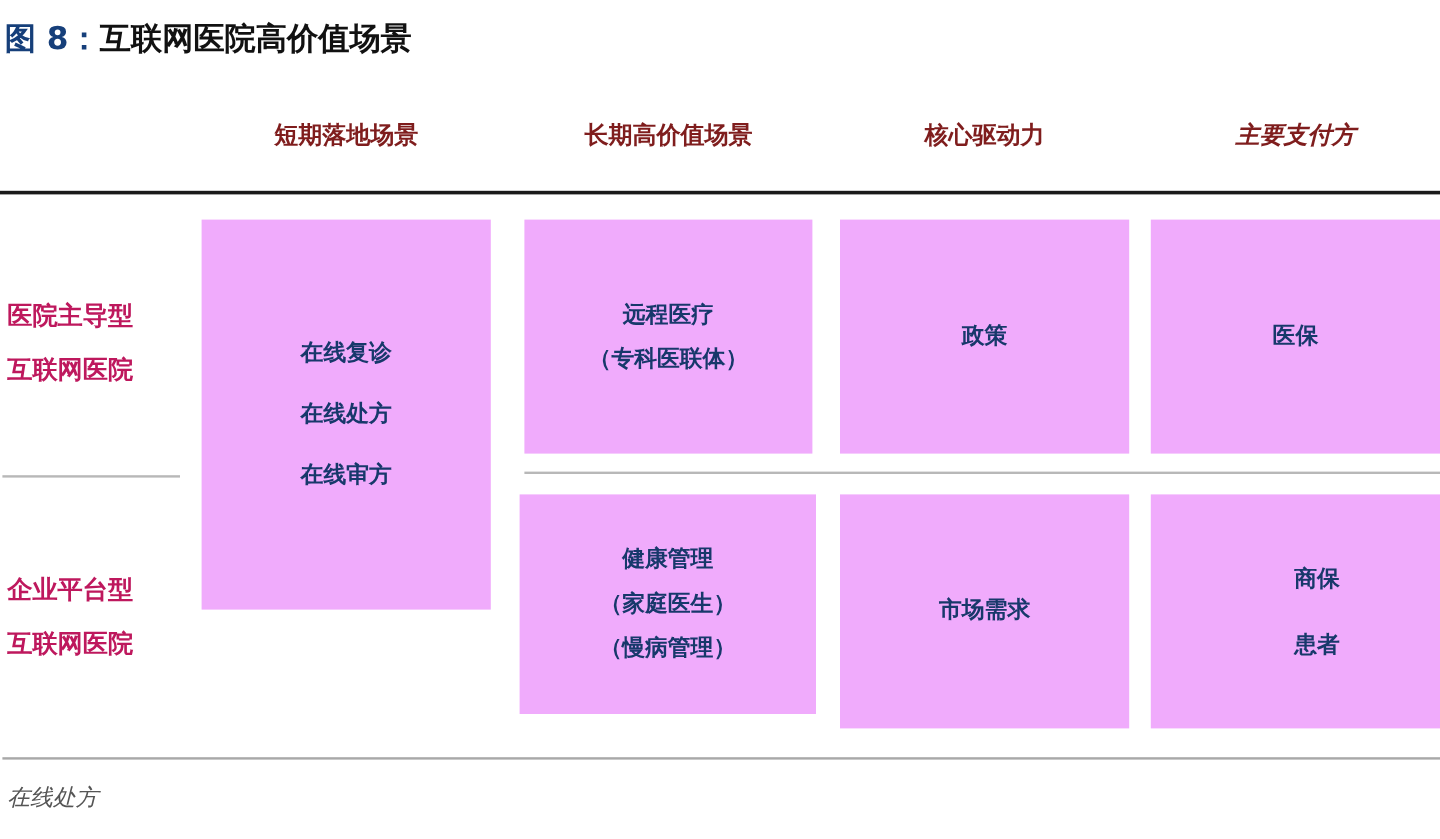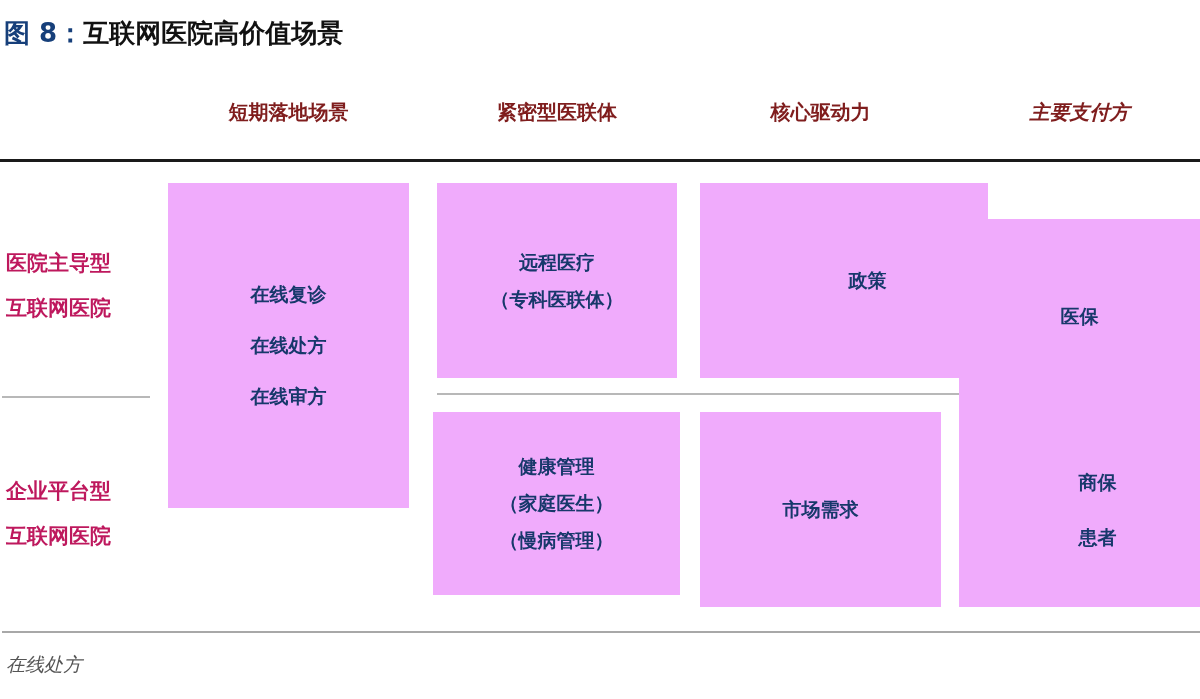--- a/index.html
+++ b/index.html
@@ -37,21 +37,21 @@
   }
 </style>
 </head>
 <body>
 
 <div class="abs title">
   <span class="fig">图 8：</span><span>互联网医院高价值场景</span>
 </div>
 
 <div class="abs col-header" style="left:168px; width:241px;">短期落地场景</div>
-<div class="abs col-header" style="left:435px; width:244px;">紧密型医联体</div>
+<div class="abs col-header" style="left:435px; width:244px;">长期高价值场景</div>
 <div class="abs col-header" style="left:700px; width:241px;">核心驱动力</div>
 <div class="abs col-header" style="left:959px; width:241px;font-style:italic;">主要支付方</div>
 
 <div class="abs thick-rule"></div>
 
 <div class="abs row-label" style="top:241px;">
   <div>医院主导型</div>
   <div>互联网医院</div>
 </div>
 <div class="abs row-label" style="top:469px;">
@@ -65,33 +65,33 @@
 <div class="abs box spaced" style="left:168px; top:183px; width:241px; height:325px;">
   <div class="line">在线复诊</div>
   <div class="line">在线处方</div>
   <div class="line">在线审方</div>
 </div>
 
 <div class="abs box" style="left:437px; top:183px; width:240px; height:195px;">
   <div class="line">远程医疗</div>
   <div class="line">（专科医联体）</div>
 </div>
-<div class="abs box" style="left:700px; top:183px; width:241px; height:195px;padding-left:47px;">
+<div class="abs box" style="left:700px; top:183px; width:241px; height:195px;">
   <div class="line">政策</div>
 </div>
-<div class="abs box" style="left:959px; top:183px; width:241px; height:195px;margin-top:36px;">
+<div class="abs box" style="left:959px; top:183px; width:241px; height:195px;">
   <div class="line">医保</div>
 </div>
 
 <div class="abs box" style="left:433px; top:412px; width:247px; height:183px;">
   <div class="line">健康管理</div>
   <div class="line">（家庭医生）</div>
   <div class="line">（慢病管理）</div>
 </div>
-<div class="abs box" style="left:700px; top:412px; width:241px; height:195px;">
+<div class="abs box" style="left:700px; top:412px; width:241px; height:195px;font-family:Liberation Mono, monospace;">
   <div class="line">市场需求</div>
 </div>
 <div class="abs box payer" style="left:959px; top:412px; width:241px; height:195px;">
   <div class="line">商保</div>
   <div class="line">患者</div>
 </div>
 
 <div class="abs thin-rule" style="left:2px; top:631px; width:1198px; background:#a8a8a8;"></div>
 
 <div class="abs footer">在线处方</div>

